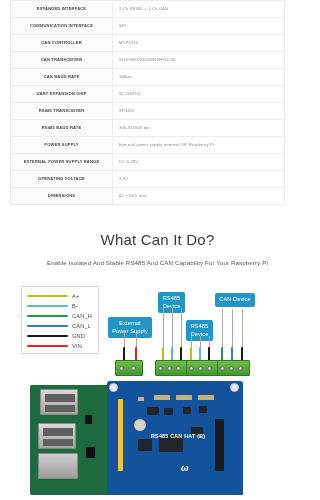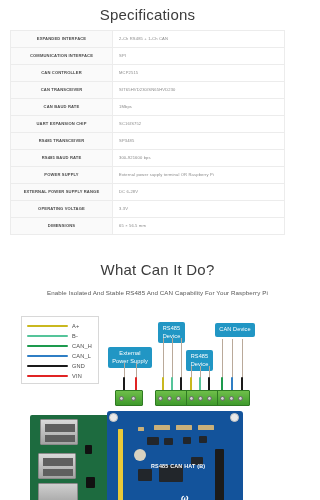--- a/index.html
+++ b/index.html
@@ -234,21 +234,20 @@
     background: linear-gradient(#cfcfcf, #9d9d9d);
     border: 1px solid #888;
     border-radius: 1px;
   }
   .blk { position: absolute; background: #111; border-radius: 1px; }
 </style>
 </head>
 <body>
 
 <div>
-  <div class="spec-title">Specifications</div>
   <table class="spec-table">
     <tbody>
       <tr>
           <td class="k">EXPANDED INTERFACE</td>
           <td class="v">2-Ch RS485 + 1-Ch CAN</td>
         </tr>
       <tr>
           <td class="k">COMMUNICATION INTERFACE</td>
           <td class="v">SPI</td>
         </tr>

